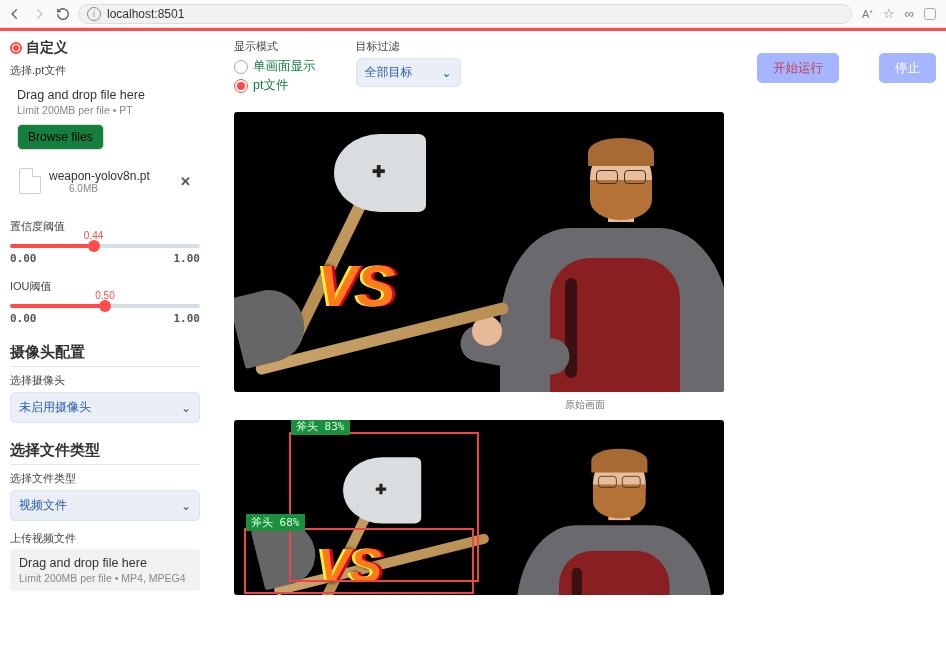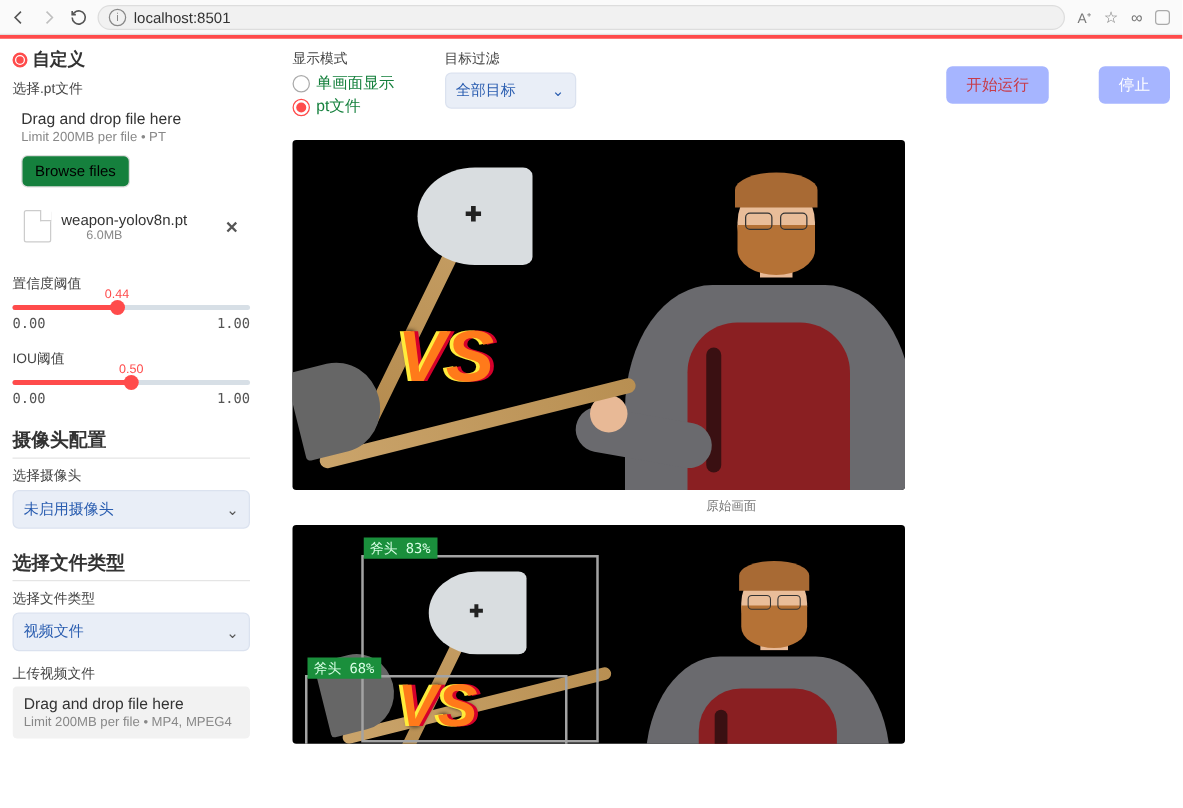--- a/index.html
+++ b/index.html
@@ -34,21 +34,21 @@
   .file-icon::before{content:""; position:absolute; right:-1px; top:-1px; width:8px; height:8px; background:#fff; border-left:1px solid #ccc; border-bottom:1px solid #ccc;}
   .file-meta .name{ font-size:12px; color:#333;}
   .file-meta .size{ font-size:10px; color:#888;margin-left:20px;}
   .close-x { margin-left:auto; cursor:pointer; font-weight:bold; color:#555;}
   
   .slider-block { margin-top: 14px; }
   .slider-track { position: relative; height: 4px; background: #d7dfe6; border-radius: 2px; margin-top: 10px; }
   .slider-fill { position:absolute; left:0; top:0; bottom:0; background:#ff4b4b; border-radius:2px;}
   .slider-thumb { position:absolute; top:50%; width:12px; height:12px; background:#ff4b4b; border-radius:50%; transform:translate(-50%,-50%);}
   .slider-val { position:absolute; top:-14px; font-size:10px; color:#ff4b4b; transform:translateX(-50%);}
-  .slider-range { display:flex; justify-content:space-between; font-family: monospace; font-size:11px; color:#555; margin-top:4px;}
+  .slider-range { display:flex; justify-content:space-between; font-family: monospace; font-size:11px; color:#555; margin-top:4px;font-weight:bold;}
   
   .section-h { font-size: 15px; font-weight: 700; margin-top: 18px; border-bottom:none;}
   .hr { border:none; border-top:1px solid #e5e5e5; margin:4px 0 6px 0;}
   .select { width: 100%; background: #e9eef7; border: 1px solid #dbe2ef; border-radius: 5px; padding: 6px 8px; font-size: 12px; color:#2a5db0; display:flex; align-items:center; justify-content:space-between; cursor:pointer; margin-top:4px;}
   .select .chev { color:#555;}
   
   
   .main { flex: 1; padding: 8px 10px 0 24px; overflow: hidden; position: relative;}
   .top-controls { display:flex; gap: 40px; align-items:flex-start; margin-bottom: 16px; }
   .ctrl-col .label-sm { margin-top:0; margin-bottom:4px;}
@@ -84,21 +84,21 @@
   .axe1 .handle{ position:absolute; top:10px; left:92px; width:12px; height:230px; background:linear-gradient(#c9a36a,#b48a4d); border-radius:6px; transform:rotate(26deg); transform-origin:top center;}
   .axe1 .blade{ position:absolute; top:4px; left:40px; width:92px; height:78px; background:#d9dde0; border-radius:60% 10% 10% 60% / 60% 10% 10% 60%;}
   .axe1 .blade::after{content:"✚"; position:absolute; left:38px; top:28px; font-size:16px; color:#222; font-weight:bold;}
   
   .axe2 { position:absolute; bottom:6px; left:4px; width:280px; height:130px;}
   .axe2 .handle{ position:absolute; bottom:10px; left:18px; width:260px; height:12px; background:linear-gradient(90deg,#caa46b,#b88f52); border-radius:6px; transform:rotate(-14deg); transform-origin:left center;}
   .axe2 .blade{ position:absolute; bottom:24px; left:-2px; width:68px; height:72px; background:#666; border-radius:4px 60% 60% 4px / 4px 60% 60% 4px; transform:rotate(-14deg);}
   
   .vs { position:absolute; left:84px; top:140px; font-size:58px; font-weight:900; font-style:italic; color:#ff7a1a; text-shadow:-3px 0 #ffeb3b, 3px 0 #d6002b, 0 0 4px #000;}
   
-  .det-box{ position:absolute; border:2px solid #a3a3a3;margin-top:12px;}
+  .det-box{ position:absolute; border:2px solid #ef4444;}
   .det-label{ position:absolute; background:#1a8f3c; color:#d9ffe6; font-size:11px; padding:1px 5px; font-family:monospace;}
 </style>
 </head>
 <body>
 
 <div class="browser-bar">
   <div class="nav-arrow">
     <svg width="14" height="14" viewBox="0 0 24 24" fill="none" stroke="#555" stroke-width="2.2">
         <path d="M15 4l-8 8 8 8"></path>
       </svg>
@@ -266,18 +266,18 @@
           <div class="blade"></div>
         </div>
       <div class="axe2" style="transform:scale(.85) translateY(30px)">
           <div class="handle"></div>
           <div class="blade"></div>
         </div>
       <div class="vs" style="top:118px; left:84px; font-size:48px">VS</div>
     <div class="det-box" style="left: 55px; top: 12px; width: 190px; height: 150px;">
           <div class="det-label" style="left: 0px; top: -16px;">斧头 83%</div>
         </div>
-        <div class="det-box" style="left: 10px; top: 108px; width: 210px; height: 66px;">
+        <div class="det-box" style="left: 10px; top: 108px; width: 230px; height: 66px;">
           <div class="det-label" style="left: 0px; top: -16px;">斧头 68%</div>
         </div>
       </div>
   </div>
 </div>
 
 </body></html>

